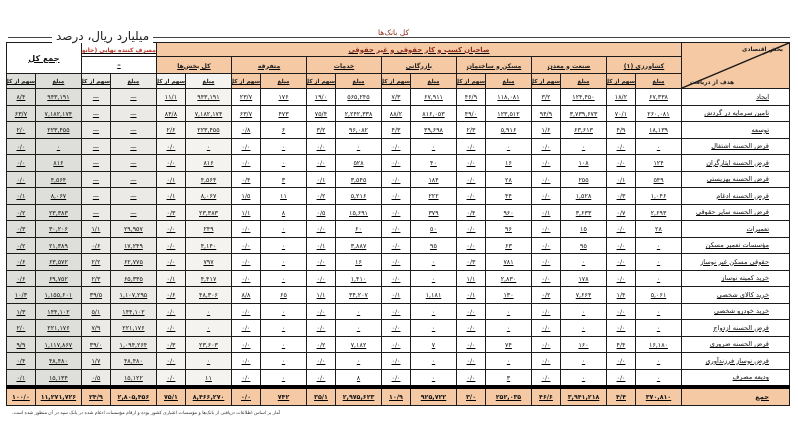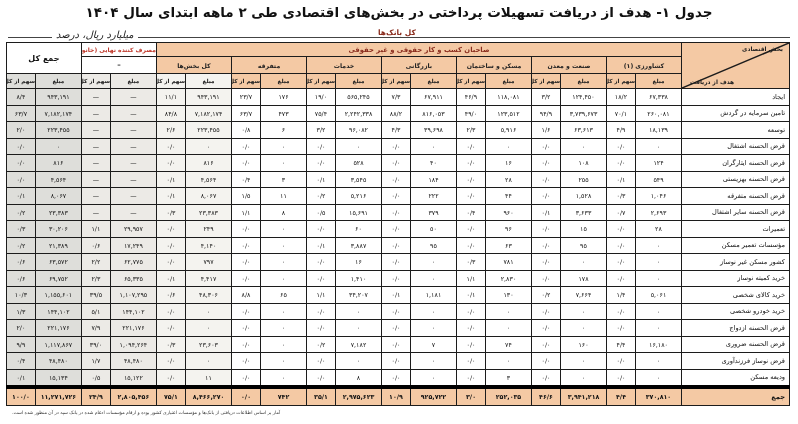--- a/index.html
+++ b/index.html
@@ -3,56 +3,55 @@
 <meta charset="utf-8">
 <style>
   html,body{margin:0;padding:0;background:#fff;}
   .page{position:relative;width:798px;height:424px;background:#ffffff;overflow:hidden;
         font-family:"DejaVu Sans",sans-serif;direction:rtl;}
   .title{position:absolute;top:4px;right:0;left:0;text-align:center;
          font-size:13.5px;font-weight:bold;color:#111;}
   .top-rule{position:absolute;top:37px;right:8px;left:8px;height:0;
             border-top:1px solid #444;}
   .banks-label{position:absolute;top:28px;left:372px;background:#fff;padding:0 6px;
-               font-size:7.5px;font-weight:bold;color:#8a2d1e;z-index:2;text-align:right;}
+               font-size:7.5px;font-weight:normal;color:#8a2d1e;z-index:2;text-align:right;}
   .unit-label{position:absolute;top:29px;left:52px;background:#fff;padding:0 4px;
-              font-size:10px;color:#222;z-index:2;font-style:italic;}
+              font-size:12px;color:#222;z-index:2;}
   table{position:absolute;top:42px;right:8px;border-collapse:collapse;table-layout:fixed;
-        width:782px;background:#7f1d1d;}
+        width:782px;background:#7f1d1d;text-decoration:underline;}
   col.c-label{width:108px;} col.c-amt{width:46px;} col.c-shr{width:29px;}
   th,td{border:1px solid #1c1c1c;padding:0;overflow:hidden;white-space:nowrap;}
   thead th{background:#f4c9a4;font-weight:bold;color:#222;}
   .owners{font-size:6.8px;color:#8a2d1e;height:13px;}
   .consumer{background:#fff !important;color:#c0392b;font-size:6px;height:13px;}
   .grand{background:#fff !important;color:#111;font-size:8px;margin-top:24px;}
   .grp{font-size:6.2px;height:16px;}
   .consumer-sub{background:#fff !important;font-size:7px;height:16px;}
   #measure-row th{font-size:5.6px;height:14px;font-weight:bold;}
   #measure-row th:nth-child(13),#measure-row th:nth-child(14){background:#f4f3ef;}
   #measure-row th:nth-child(15),#measure-row th:nth-child(16){background:#eceae6;}
   #measure-row th:nth-child(17),#measure-row th:nth-child(18){background:#dededa;}
   tbody td{font-size:6.3px;color:#111;height:15.5px;text-align:center;background:#fff;}
-  tbody td:first-child{text-align:right;padding-right:4px;font-size:6.6px;}
+  tbody td:first-child{text-align:right;padding-right:20px;font-size:6.6px;}
   tbody td:nth-child(14),tbody td:nth-child(15){background:#f4f3ef;}
   tbody td:nth-child(16),tbody td:nth-child(17){background:#eceae6;}
   tbody td:nth-child(18),tbody td:nth-child(19){background:#dededa;}
   tbody tr.total td{background:#f4c9a4 !important;font-weight:bold;border-top:4px solid #000000;}
   .diag{position:relative;background:#f4c9a4;padding:0;}
   .diag svg{position:absolute;top:0;left:0;width:100%;height:100%;}
   .diag-top{position:absolute;top:3px;right:6px;font-size:5.8px;font-weight:bold;}
   .diag-bottom{position:absolute;bottom:3px;left:8px;font-size:5.8px;font-weight:bold;}
   .footnote{position:absolute;top:410px;left:12px;right:220px;text-align:left;
             font-size:4.6px;color:#333;direction:rtl;}
   table{border:1.5px solid #000;}
 </style>
 </head>
 <body>
 
 <div class="page">
-  <div class="title">جدول ۱- هدف از دریافت تسهیلات پرداختی در بخش‌های اقتصادی طی ۲ ماهه ابتدای سال ۱۴۰۴</div>
   <div class="top-rule"></div>
   <div class="banks-label">کل بانک‌ها</div>
   <div class="unit-label">میلیارد ریال، درصد</div>
 
   <table>
     <colgroup>
       <col class="c-label">
       <col class="c-amt">
         <col class="c-shr">
         <col class="c-amt">
@@ -237,42 +236,42 @@
           <td>۳</td>
           <td>۰/۴</td>
           <td>۴,۵۶۴</td>
           <td>۰/۱</td>
           <td>—</td>
           <td>—</td>
           <td>۴,۵۶۴</td>
           <td>۰/۰</td>
         </tr>
         <tr>
-          <td>قرض الحسنه متفرقه</td>
+          <td>قرض الحسنه ادغام</td>
           <td>۱,۰۴۶</td>
           <td>۰/۳</td>
           <td>۱,۵۲۸</td>
           <td>۰/۰</td>
           <td>۴۴</td>
           <td>۰/۰</td>
           <td>۲۲۲</td>
           <td>۰/۰</td>
           <td>۵,۲۱۶</td>
           <td>۰/۲</td>
           <td>۱۱</td>
           <td>۱/۵</td>
           <td>۸,۰۶۷</td>
           <td>۰/۱</td>
           <td>—</td>
           <td>—</td>
           <td>۸,۰۶۷</td>
           <td>۰/۱</td>
         </tr>
         <tr>
-          <td>قرض الحسنه سایر اشتغال</td>
+          <td>قرض الحسنه سایر حقوقی</td>
           <td>۲,۶۹۳</td>
           <td>۰/۷</td>
           <td>۳,۶۳۳</td>
           <td>۰/۱</td>
           <td>۹۶۰</td>
           <td>۰/۴</td>
           <td>۳۷۹</td>
           <td>۰/۰</td>
           <td>۱۵,۶۹۱</td>
           <td>۰/۵</td>
@@ -321,21 +320,21 @@
           <td>۰</td>
           <td>۰/۰</td>
           <td>۴,۱۴۰</td>
           <td>۰/۰</td>
           <td>۱۷,۲۴۹</td>
           <td>۰/۶</td>
           <td>۲۱,۳۸۹</td>
           <td>۰/۲</td>
         </tr>
         <tr>
-          <td>کشور مسکن غیر نوساز</td>
+          <td>حقوقی مسکن غیر نوساز</td>
           <td>۰</td>
           <td>۰/۰</td>
           <td>۰</td>
           <td>۰/۰</td>
           <td>۷۸۱</td>
           <td>۰/۳</td>
           <td>۰</td>
           <td>۰/۰</td>
           <td>۱۶</td>
           <td>۰/۰</td>
@@ -468,21 +467,21 @@
           <td>۰</td>
           <td>۰/۰</td>
           <td>۰</td>
           <td>۰/۰</td>
           <td>۴۸,۴۸۰</td>
           <td>۱/۷</td>
           <td>۴۸,۴۸۰</td>
           <td>۰/۴</td>
         </tr>
         <tr>
-          <td>ودیعه مسکن</td>
+          <td>ودیعه مصرف</td>
           <td>۰</td>
           <td>۰/۰</td>
           <td>۰</td>
           <td>۰/۰</td>
           <td>۳</td>
           <td>۰/۰</td>
           <td>۰</td>
           <td>۰/۰</td>
           <td>۸</td>
           <td>۰/۰</td>

